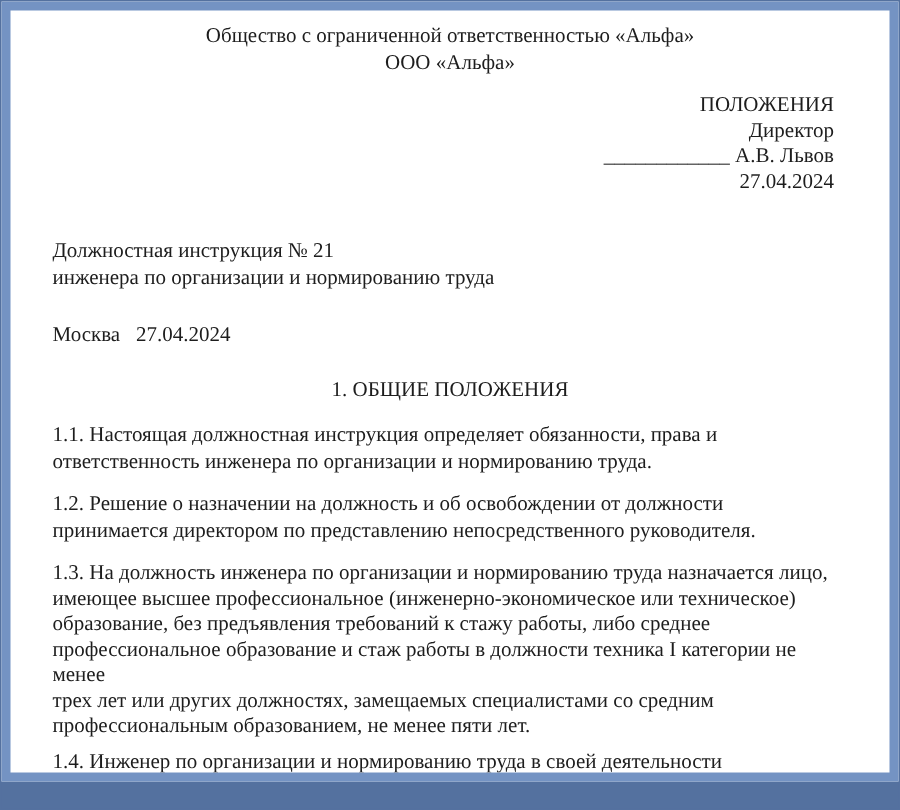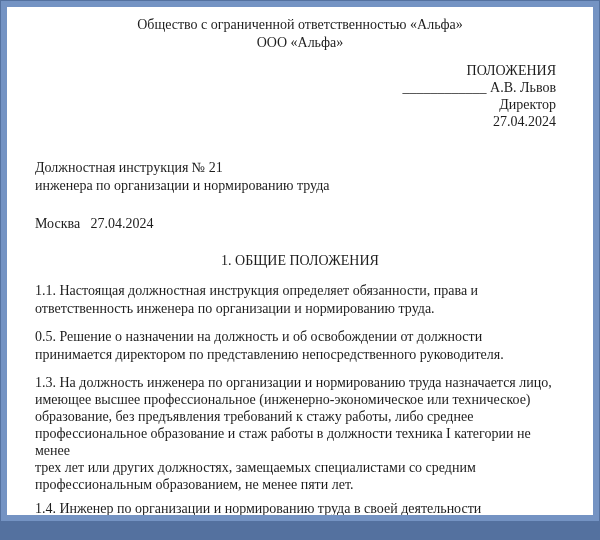--- a/index.html
+++ b/index.html
@@ -62,37 +62,37 @@
 <div class="frame">
   <div class="page">
 
     <div class="org-block">
       <div>Общество с ограниченной ответственностью «Альфа»</div>
       <div>ООО «Альфа»</div>
     </div>
 
     <div class="approval-block">
       <div>ПОЛОЖЕНИЯ</div>
+      <div>Директор</div>
       <div>____________ А.В. Львов</div>
-      <div>Директор</div>
       <div>27.04.2024</div>
     </div>
 
     <div class="doc-title-block">
       <div>Должностная инструкция № 21</div>
       <div>инженера по организации и нормированию труда</div>
     </div>
 
     <div class="place-line">Москва   27.04.2024</div>
 
     <div class="section-heading">1. ОБЩИЕ ПОЛОЖЕНИЯ</div>
 
     <div class="para para-first">1.1. Настоящая должностная инструкция определяет обязанности, права и
 ответственность инженера по организации и нормированию труда.</div>
-    <div class="para">0.5. Решение о назначении на должность и об освобождении от должности
+    <div class="para">1.2. Решение о назначении на должность и об освобождении от должности
 принимается директором по представлению непосредственного руководителя.</div>
     <div class="para para-1-3">1.3. На должность инженера по организации и нормированию труда назначается лицо,
 имеющее высшее профессиональное (инженерно-экономическое или техническое)
 образование, без предъявления требований к стажу работы, либо среднее
 профессиональное образование и стаж работы в должности техника I категории не
 менее
 трех лет или других должностях, замещаемых специалистами со средним
 профессиональным образованием, не менее пяти лет.</div>
     <div class="para para-last">1.4. Инженер по организации и нормированию труда в своей деятельности
 руководствуется:</div>

